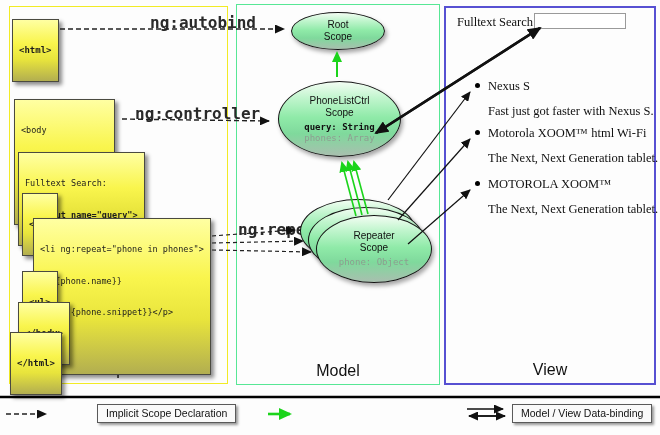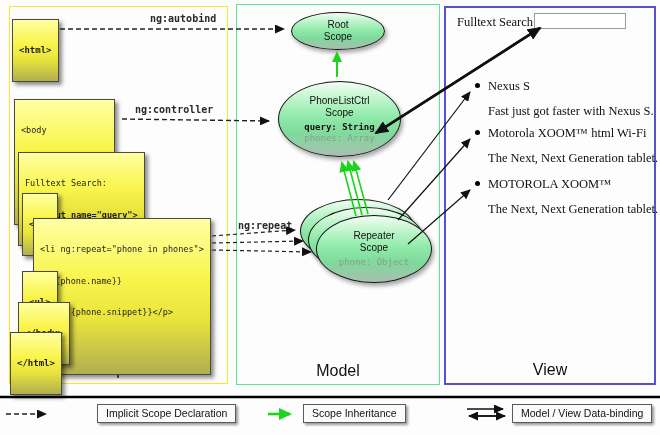--- a/index.html
+++ b/index.html
@@ -12,21 +12,21 @@
   .col-label{position:absolute;bottom:4px;left:0;width:100%;text-align:center;
              font-size:16px;color:#111;}
   .codebox{position:absolute;background:linear-gradient(180deg,#ffffa2 0%,#f9f54d 38%,#e8e43c 65%,#b2ae50 100%);
            border:1px solid #4a4a40;box-shadow:2.5px 3px 4px rgba(0,0,0,.45);
            font-family:"DejaVu Sans Mono",monospace;font-size:8.5px;line-height:10.5px;
            color:#1c1c1c;padding:4px 6px;white-space:pre;}
   .codebox.tag{font-size:9px;font-weight:bold;}
   .codebox .line{display:block;white-space:pre;}
   .codebox .b{font-weight:bold;}
   .directive-label{position:absolute;font-family:"DejaVu Sans Mono",monospace;
-                   font-size:10px;font-weight:bold;color:#2a2a2a;white-space:nowrap;}
+                   font-size:16px;font-weight:bold;color:#2a2a2a;white-space:nowrap;}
   .ellipse{position:absolute;border:1.5px solid #141414;border-radius:50%;
            background:linear-gradient(180deg,#f3fdf3 0%,#c0f5cd 22%,#8feaa8 48%,#7fd99c 70%,#a9bfaf 100%);
            box-shadow:2px 3px 4px rgba(0,0,0,.35);
            display:flex;flex-direction:column;align-items:center;justify-content:center;
            text-align:center;}
   .ellipse .title{font-size:10px;line-height:12px;color:#111;}
   .ellipse .prop{font-family:"DejaVu Sans Mono",monospace;font-size:9px;line-height:11px;color:#111;}
   .ellipse .prop.bold{font-weight:bold;}
   .ellipse .prop.gray{color:#8d9d90;}
   .view-text{font-family:"Liberation Serif",serif;font-size:12.5px;color:#101010;white-space:nowrap;}
@@ -130,21 +130,20 @@
   <div class="view-item" style="top:126px;">
     <span class="view-text name"><span class="dot"></span><span>Motorola XOOM™  html Wi-Fi</span></span>
     <span class="view-text desc">The Next, Next Generation tablet.</span>
   </div>
   <div class="view-item" style="top:177px;">
     <span class="view-text name"><span class="dot"></span><span>MOTOROLA XOOM™</span></span>
     <span class="view-text desc">The Next, Next Generation tablet.</span>
   </div>
 
   <div class="legend-box" style="left:57px;margin-left:40px;">Implicit Scope Declaration</div>
-  <div class="legend-box" style="left:303px;">Scope Inheritance</div>
   <div class="legend-box" style="left:512px;">Model / View Data-binding</div>
 
   <svg class="overlay" width="660" height="435" viewBox="0 0 660 435">
     <defs>
       <marker id="ab" markerUnits="userSpaceOnUse" markerWidth="10" markerHeight="9" refX="9" refY="4.5" orient="auto">
         <path d="M0,0 L10,4.5 L0,9 Z" fill="#111"></path>
       </marker>
       <marker id="abBig" markerUnits="userSpaceOnUse" markerWidth="14" markerHeight="12" refX="12" refY="6" orient="auto">
         <path d="M0,0 L14,6 L0,12 Z" fill="#111"></path>
       </marker>

